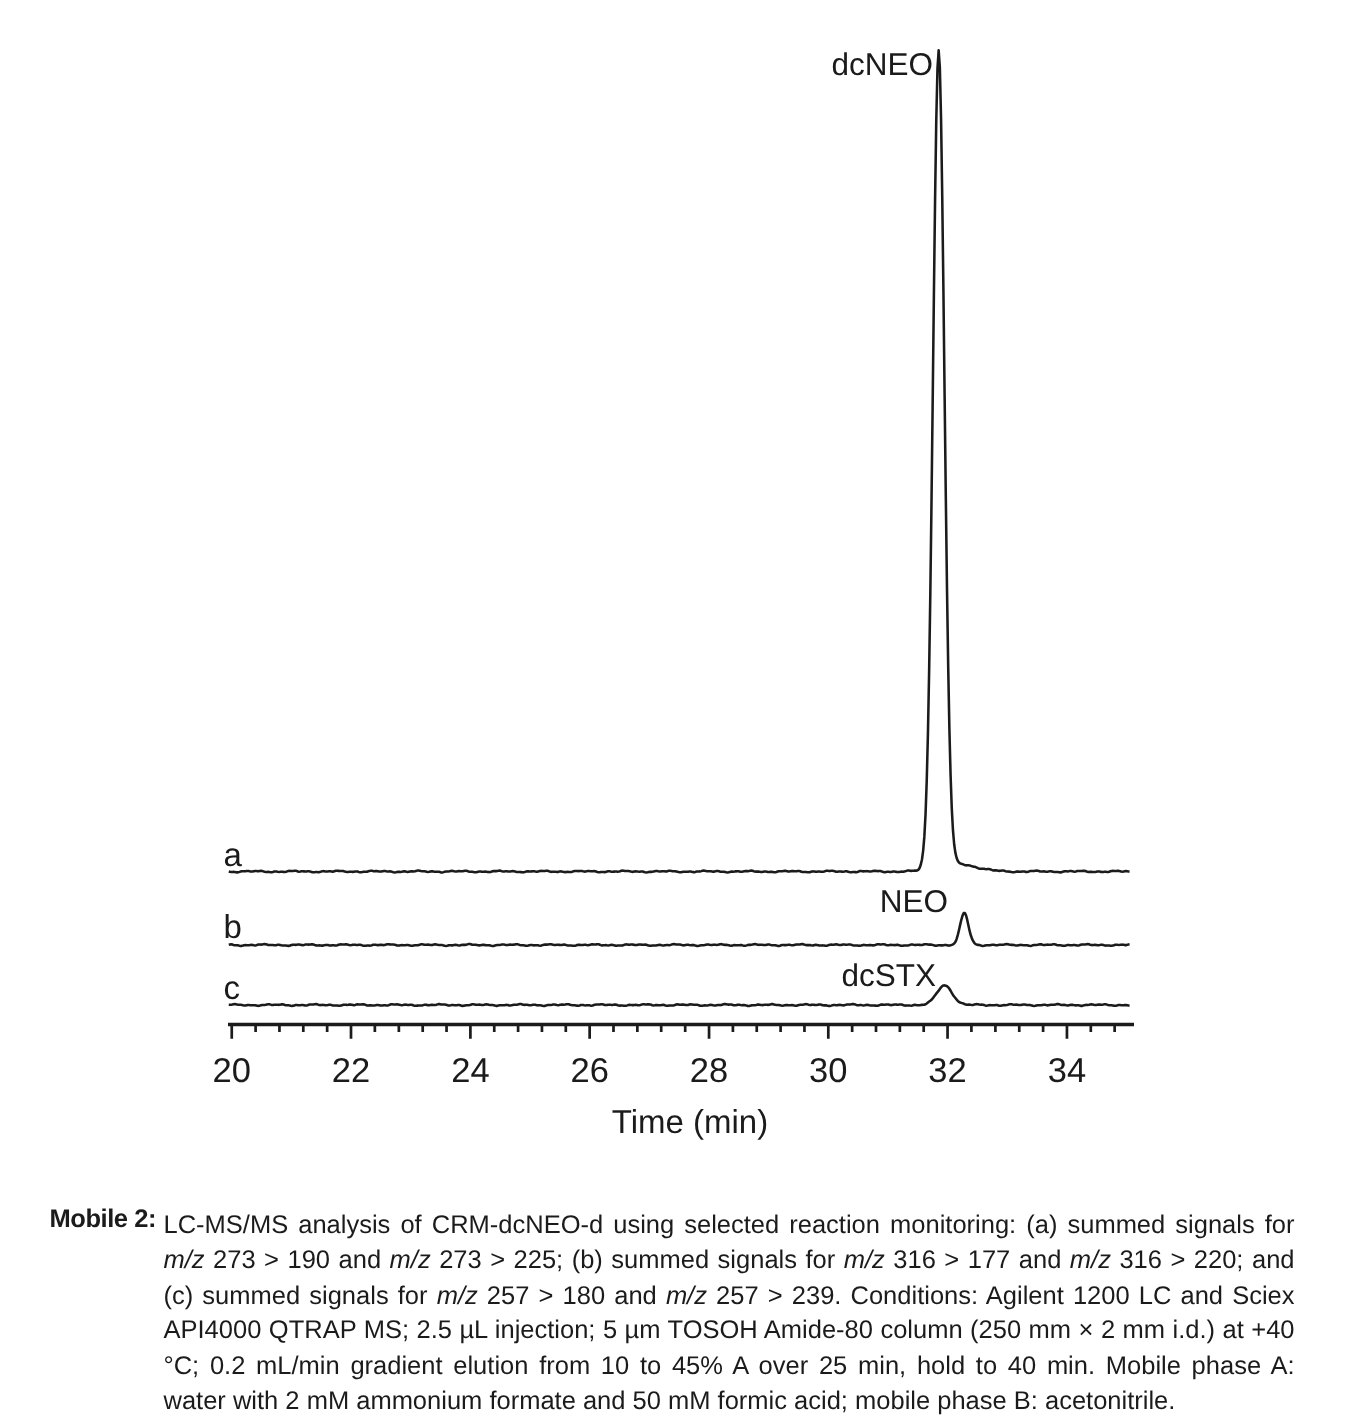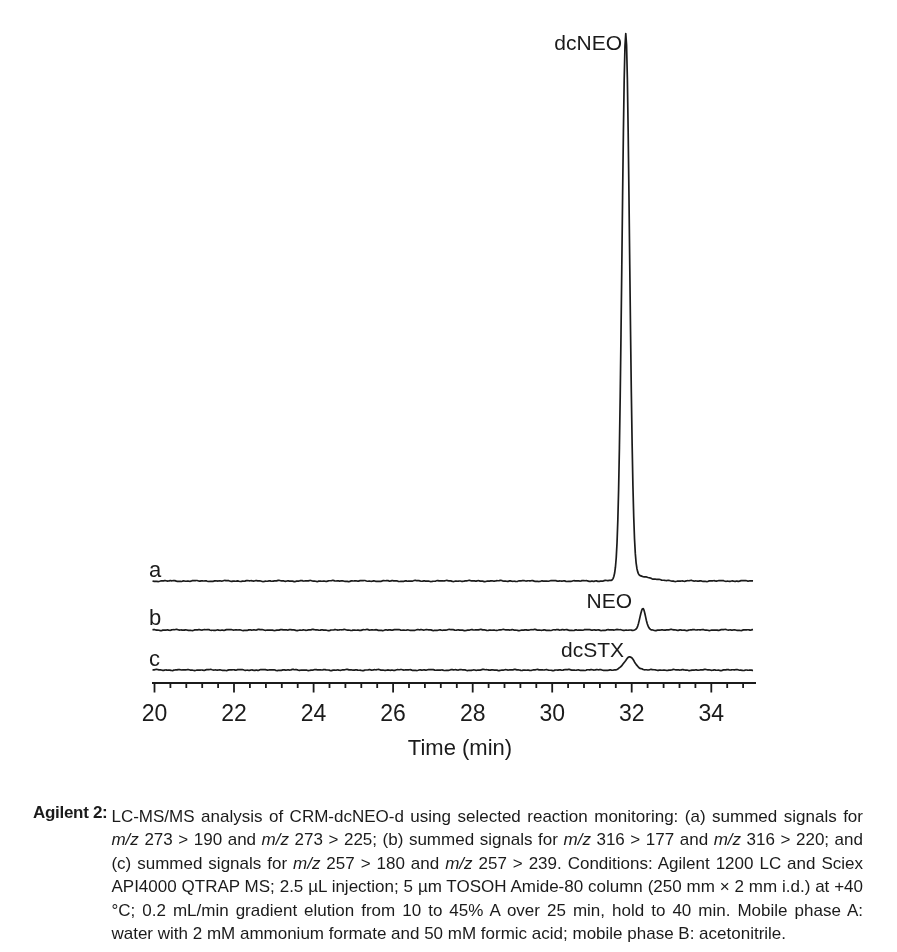--- a/index.html
+++ b/index.html
@@ -87,15 +87,15 @@
       <text x="622" y="50" text-anchor="end" font-size="21">dcNEO</text>
       <text x="149" y="625" font-size="22">b</text>
       <text x="632" y="608" text-anchor="end" font-size="21">NEO</text>
       <text x="149" y="666" font-size="22">c</text>
       <text x="624" y="657" text-anchor="end" font-size="21">dcSTX</text>
     </g>
   <text x="460" y="755" text-anchor="middle" font-size="22">Time (min)</text>
 </svg>
 
 <div class="caption">
-  <span class="cap-label">Agilent 2:</span>
+  <span class="cap-label">Mobile 2:</span>
   <p class="cap-body" id="cap-body"><span>LC-MS/MS analysis of CRM-dcNEO-d using selected reaction monitoring: (a) summed signals for </span><i>m/z</i><span> 273 &gt; 190 and </span><i>m/z</i><span> 273 &gt; 225;  (b) summed signals for </span><i>m/z</i><span> 316 &gt; 177 and </span><i>m/z</i><span> 316 &gt; 220; and (c) summed signals for </span><i>m/z</i><span> 257 &gt; 180 and </span><i>m/z</i><span> 257 &gt; 239. Conditions: Agilent 1200 LC and Sciex API4000 QTRAP MS; 2.5 µL injection; 5 µm TOSOH Amide-80 column (250 mm × 2 mm i.d.) at +40 °C; 0.2 mL/min gradient elution from 10 to 45% A over 25 min, hold to 40 min. Mobile phase A: water with 2 mM ammonium formate and 50 mM formic acid; mobile phase B: acetonitrile.</span></p>
 </div>
 
 </body></html>

